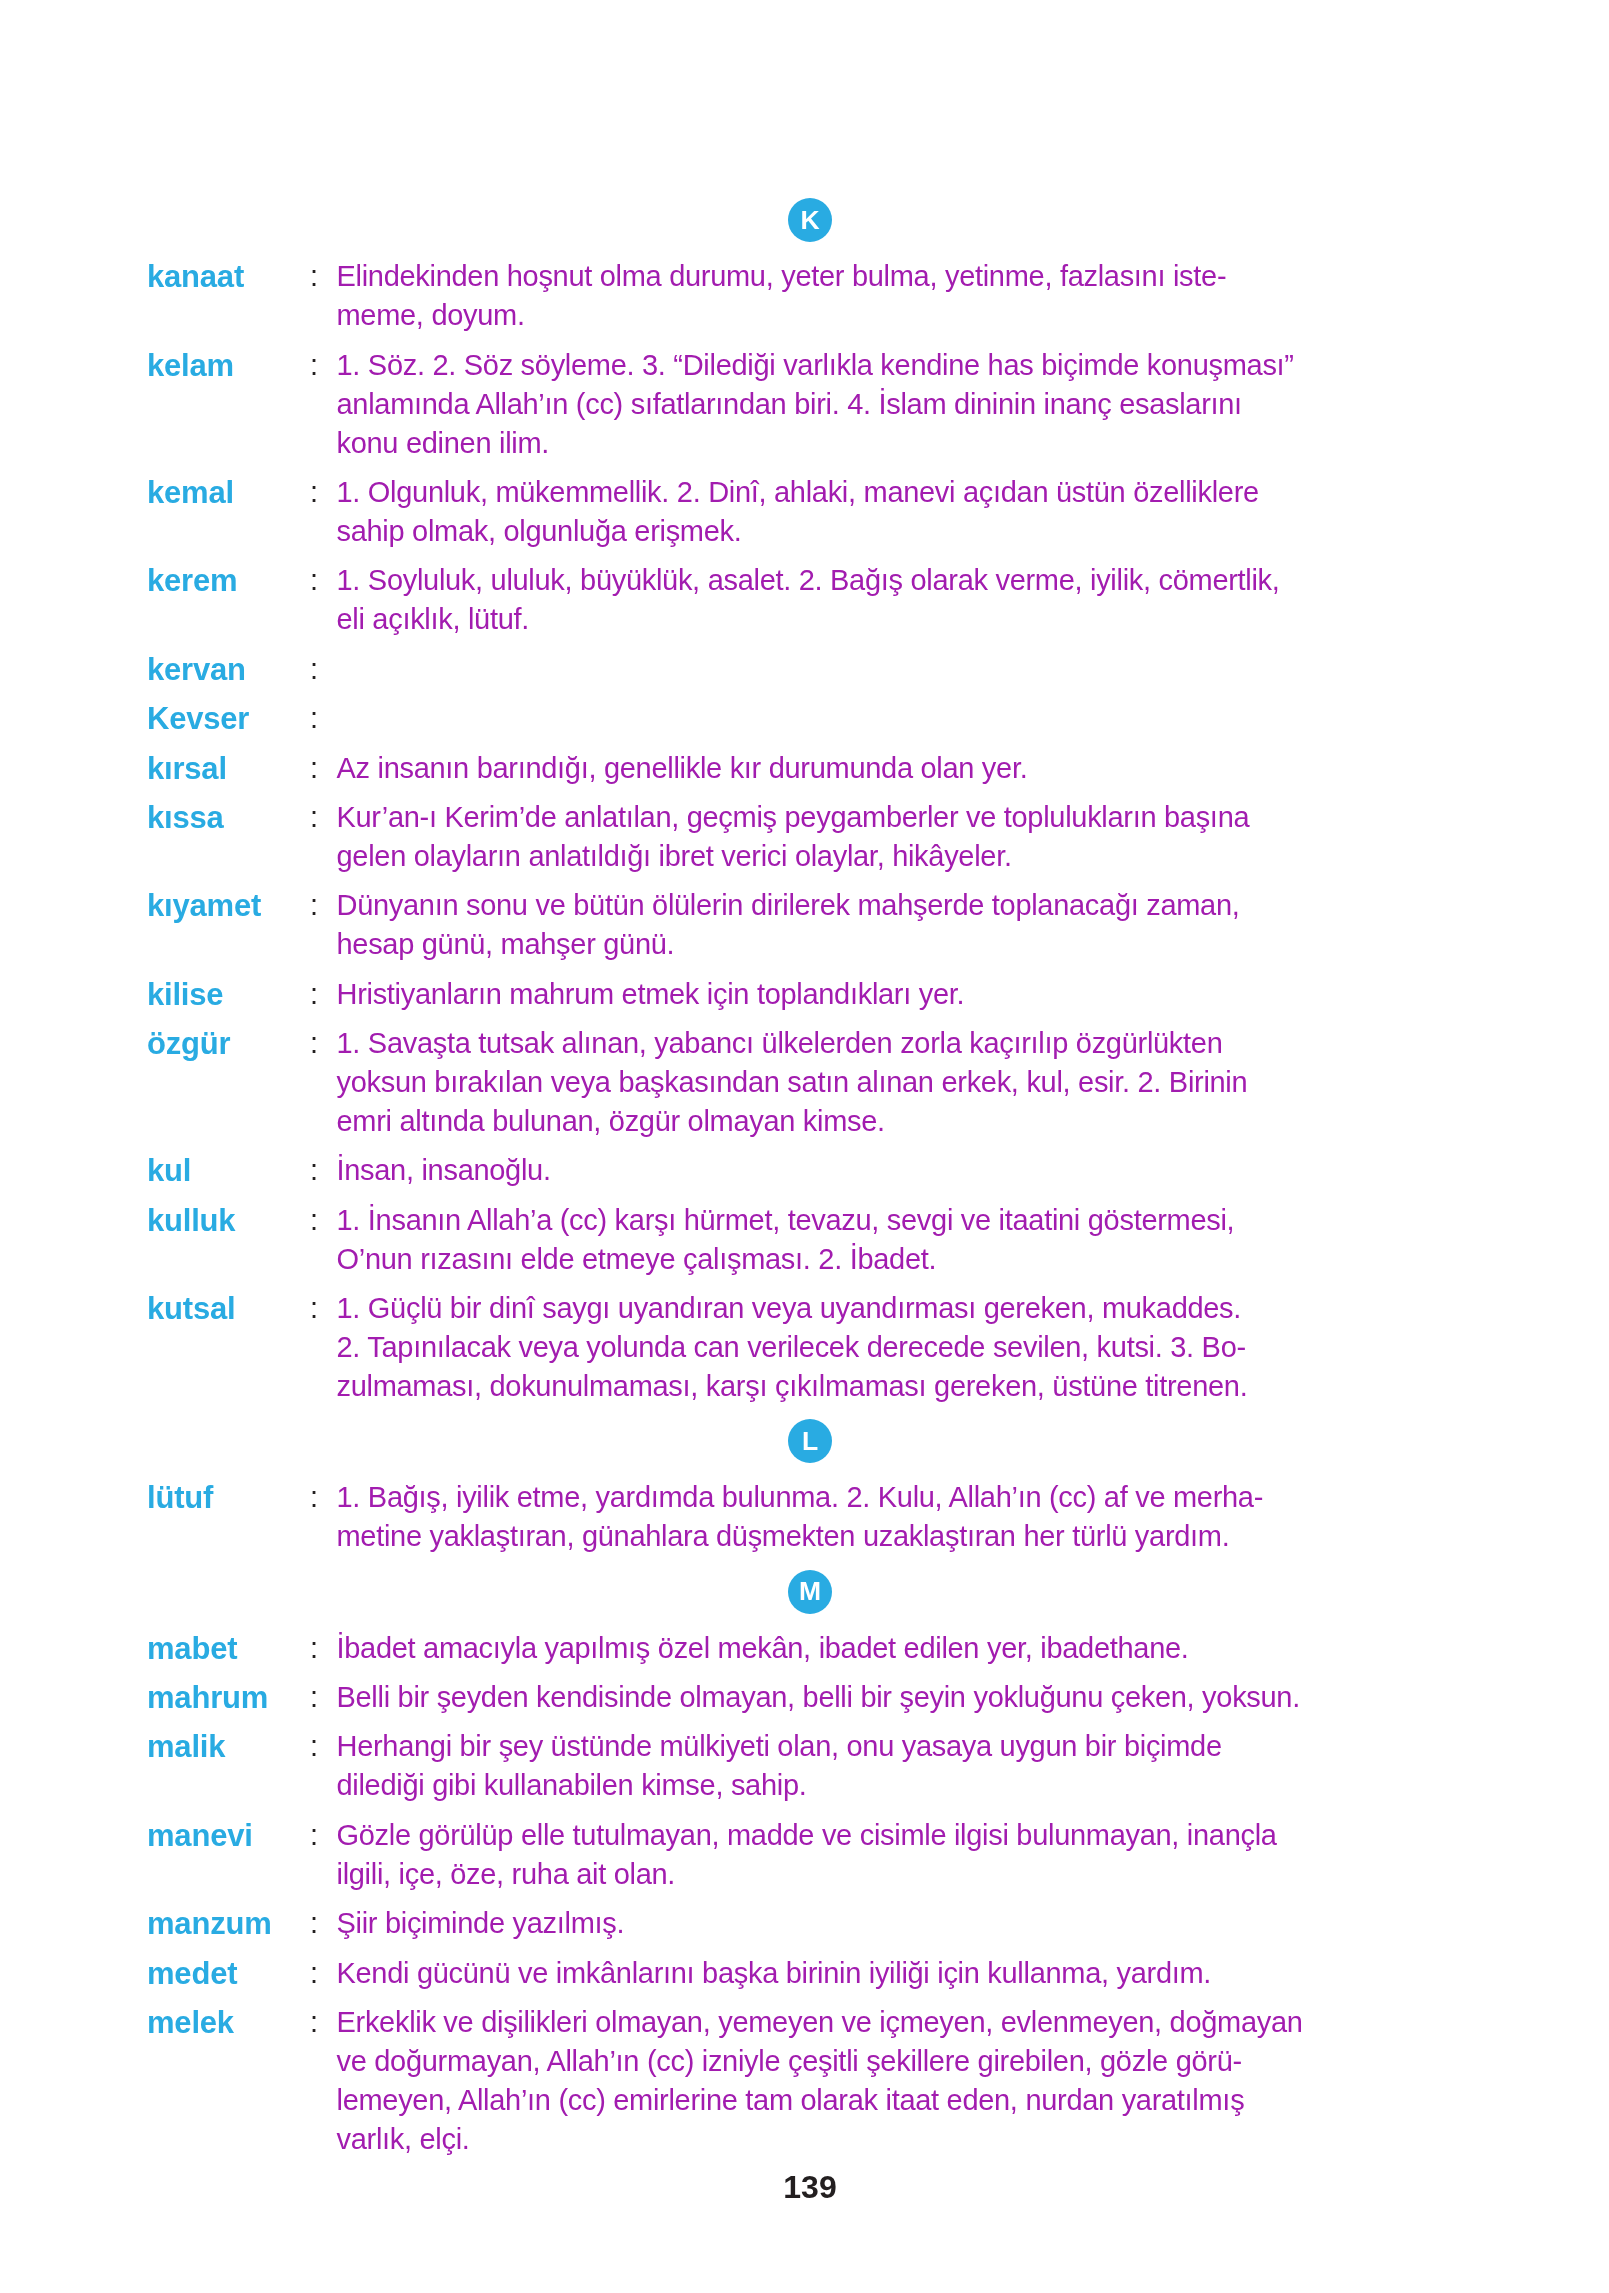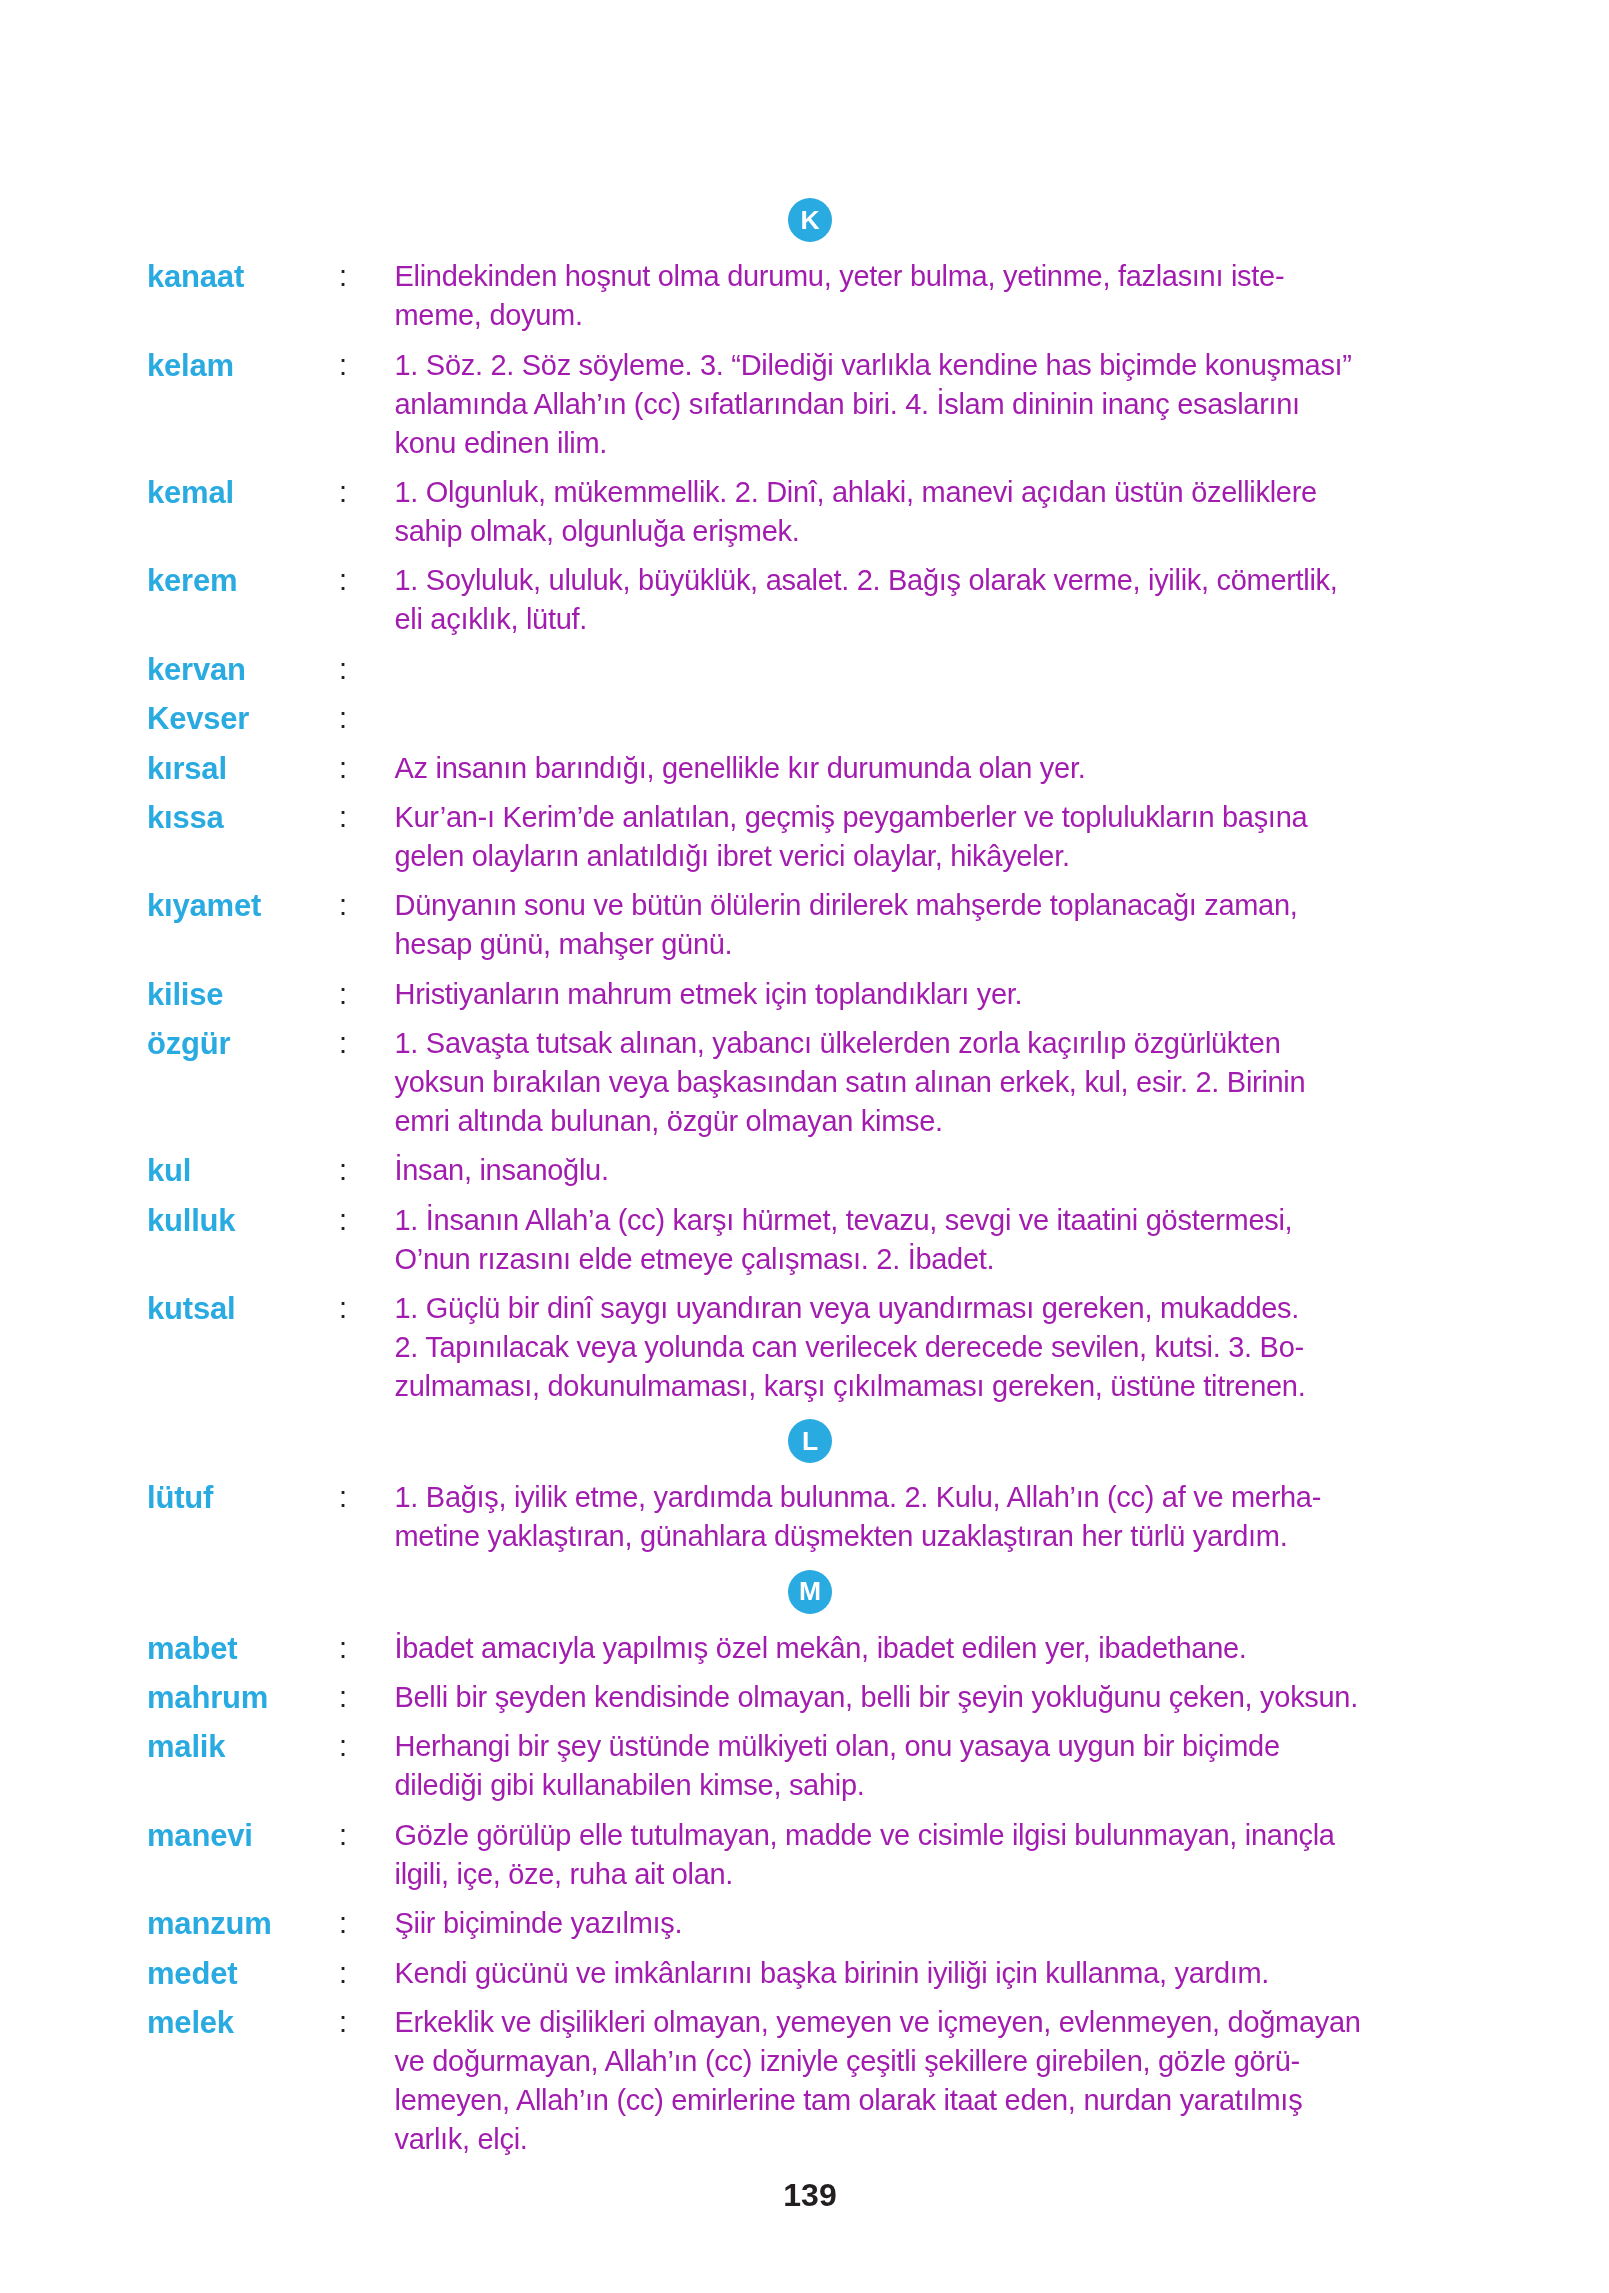--- a/index.html
+++ b/index.html
@@ -35,21 +35,20 @@
     color: #ffffff;
     font-weight: 700;
     font-size: 26.5px;
     line-height: 1;
   }
   .entry {
     display: grid;
     grid-template-columns: 163px 26.5px 1fr;
     align-items: start;
     margin-bottom: 10.4px;
-    gap: 29px;
   }
   .term {
     font-weight: 700;
     font-size: 31px;
     line-height: 39px;
     color: #29abe2;
     letter-spacing: -0.2px;
   }
   .colon {
     font-size: 29px;
@@ -61,21 +60,21 @@
     font-size: 29px;
     line-height: 39px;
     color: #a21caf;
     letter-spacing: -0.3px;
     white-space: pre-line;
   }
   .page-number {
     text-align: center;
     font-weight: 700;
     font-size: 32px;
-    margin-top: 18px;
+    margin-top: 10px;
   }
 </style>
 </head>
 <body>
 
 <div class="page">
   <main>
   <section class="letter-section">
     <div class="badge-row">
       <span class="badge">K</span>

